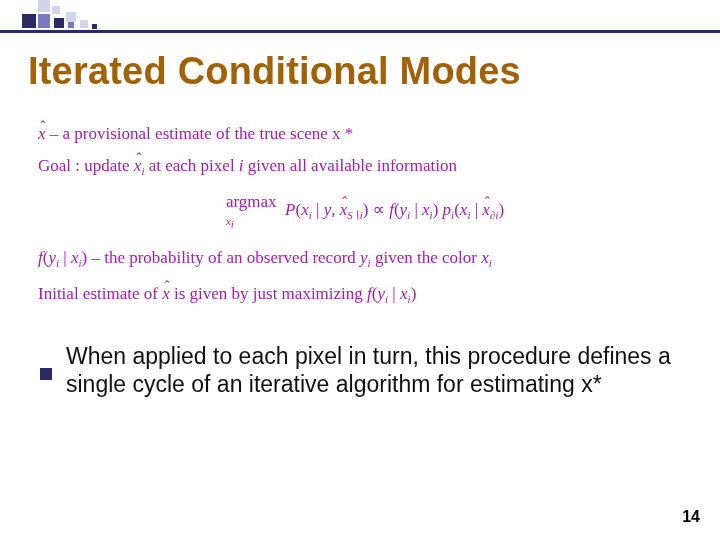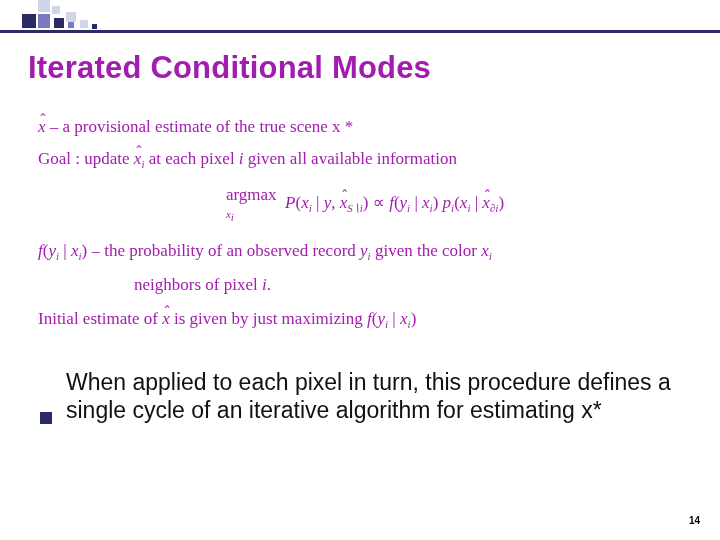--- a/index.html
+++ b/index.html
@@ -41,22 +41,22 @@
   .sq.mid { background: #7a7ac0; }
   .sq.light { background: #d0d6ea; }
 
   .slide-content {
     position: absolute;
     top: 50px;
     left: 28px;
     right: 28px;
   }
   .title {
-    font-size: 31px;
-    color: #a21caf;
+    font-size: 38px;
+    color: #a16207;
     margin-bottom: 28px;
     letter-spacing: 0.2px;
   }
   .math-block {
     font-family: "Times New Roman", Times, serif;
     font-size: 17px;
     line-height: 1.55;
     color: #a21caf;
     margin-left: 10px;
   }
@@ -69,21 +69,21 @@
   }
   .math-block .sub {
     font-size: 11px;
     vertical-align: sub;
   }
   .math-block .indent2 {
     margin-left: 96px;
   }
   .bullet-row {
     display: flex;
-    align-items: flex-end;
+    align-items: center;
     margin-top: 34px;
     margin-left: 12px;
     margin-right: 4px;
   }
   .bullet-icon {
     width: 12px;
     height: 12px;
     background: #2a2a66;
     margin-top: 7px;
     margin-right: 14px;
@@ -91,21 +91,21 @@
   }
   .bullet-text {
     font-size: 23px;
     line-height: 1.22;
     color: #111;
   }
   .page-num {
     position: absolute;
     bottom: 14px;
     right: 20px;
-    font-size: 10px;
+    font-size: 16px;
     font-weight: bold;
     color: #000;
   }
   .hat { position: relative; }
   .hat::before {
     content: "ˆ";
     position: absolute;
     left: 50%;
     top: -0.62em;
     transform: translateX(-50%);
@@ -144,23 +144,20 @@
     <div class="formula">
       <span style="display:inline-block;text-align:left;vertical-align:middle">
         <span>argmax</span><br>
         <span class="sub" style="display:block;margin-top:-2px"><i class="m">x<span class="sub">i</span></i></span>
       </span>
       &nbsp;<i class="m">P</i>(<i class="m">x<span class="sub">i</span></i> | <i class="m">y</i>, <i class="m"><span class="hat">x</span><span class="sub">S∖i</span></i>) ∝ <i class="m">f</i>(<i class="m">y<span class="sub">i</span></i> | <i class="m">x<span class="sub">i</span></i>) <i class="m">p<span class="sub">i</span></i>(<i class="m">x<span class="sub">i</span></i> | <i class="m"><span class="hat">x</span><span class="sub">∂i</span></i>)
     </div>
     <div class="line">
       <i class="m">f</i>(<i class="m">y<span class="sub">i</span></i> | <i class="m">x<span class="sub">i</span></i>) – the probability of an observed record <i class="m">y<span class="sub">i</span></i> given the color <i class="m">x<span class="sub">i</span></i>
     </div>
-    <div class="line indent2">
-      neighbors of pixel <i class="m">i</i>.
-    </div>
     <div class="line" style="margin-top:8px">
       Initial estimate of <i class="m"><span class="hat">x</span></i> is given by just maximizing <i class="m">f</i>(<i class="m">y<span class="sub">i</span></i> | <i class="m">x<span class="sub">i</span></i>)
     </div>
   </div>
 
   <div class="bullet-row">
     <div class="bullet-icon"></div>
     <div class="bullet-text">When applied to each pixel in turn, this procedure defines a single cycle of an iterative algorithm for estimating x*</div>
   </div>
 </div>

